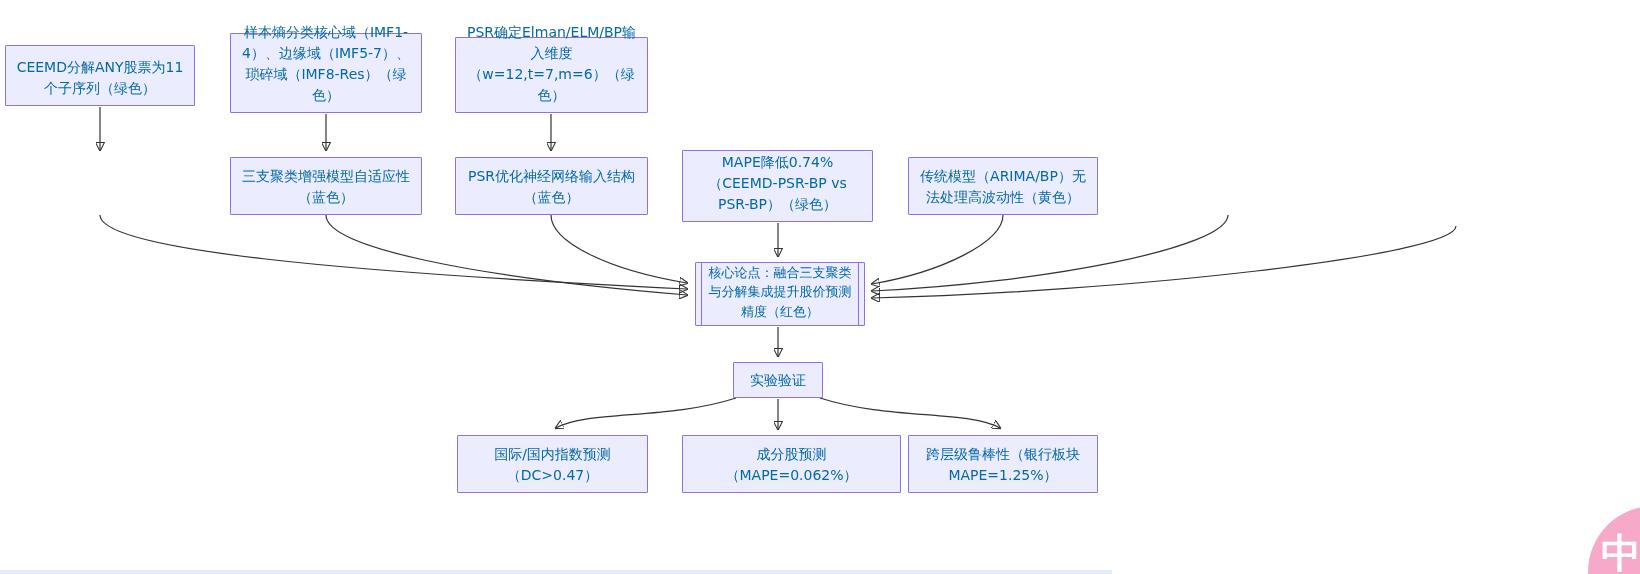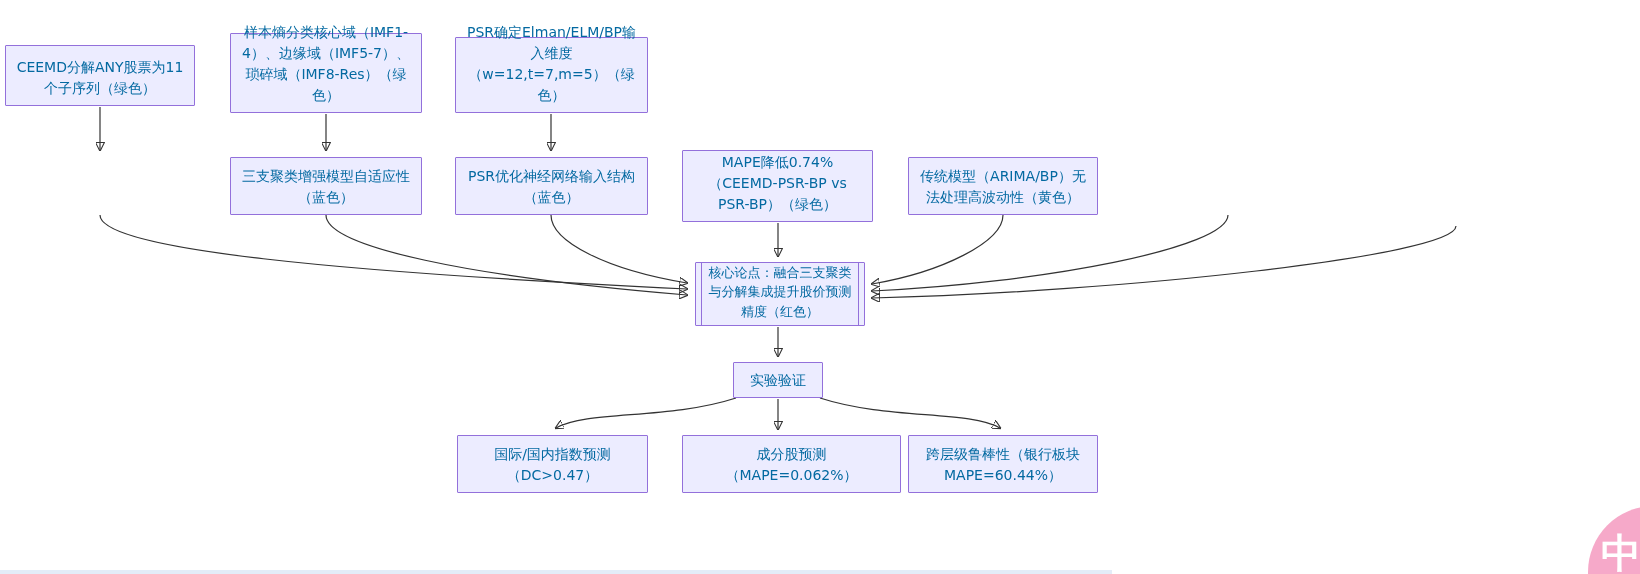--- a/index.html
+++ b/index.html
@@ -74,21 +74,21 @@
 
   <div class="node" style="left:5px;top:45px;width:190px;height:61px">
     <span class="lbl">CEEMD分解ANY股票为11个子序列（绿色）</span>
   </div>
 
   <div class="node" style="left:230px;top:33px;width:192px;height:80px">
     <span class="lbl">样本熵分类核心域（IMF1-4）、边缘域（IMF5-7）、琐碎域（IMF8-Res）（绿色）</span>
   </div>
 
   <div class="node" style="left:455px;top:37px;width:193px;height:76px">
-    <span class="lbl">PSR确定Elman/ELM/BP输入维度（w=12,t=7,m=5）（绿色）</span>
+    <span class="lbl">PSR确定Elman/ELM/BP输入维度（w=12,t=7,m=6）（绿色）</span>
   </div>
 
 
   <div class="node" style="left:230px;top:157px;width:192px;height:58px">
     <span class="lbl">三支聚类增强模型自适应性（蓝色）</span>
   </div>
 
   <div class="node" style="left:455px;top:157px;width:193px;height:58px">
     <span class="lbl">PSR优化神经网络输入结构（蓝色）</span>
   </div>
@@ -113,21 +113,21 @@
 
   <div class="node" style="left:457px;top:435px;width:191px;height:58px">
     <span class="lbl">国际/国内指数预测（DC&gt;0.47）</span>
   </div>
 
   <div class="node" style="left:682px;top:435px;width:219px;height:58px">
     <span class="lbl">成分股预测（MAPE=0.062%）</span>
   </div>
 
   <div class="node" style="left:908px;top:435px;width:190px;height:58px">
-    <span class="lbl">跨层级鲁棒性（银行板块MAPE=60.44%）</span>
+    <span class="lbl">跨层级鲁棒性（银行板块MAPE=1.25%）</span>
   </div>
 
   <div class="bottom-strip"></div>
 
   <div class="badge">
     <span class="badge-txt">中A</span>
   </div>
 
 </div>
 

